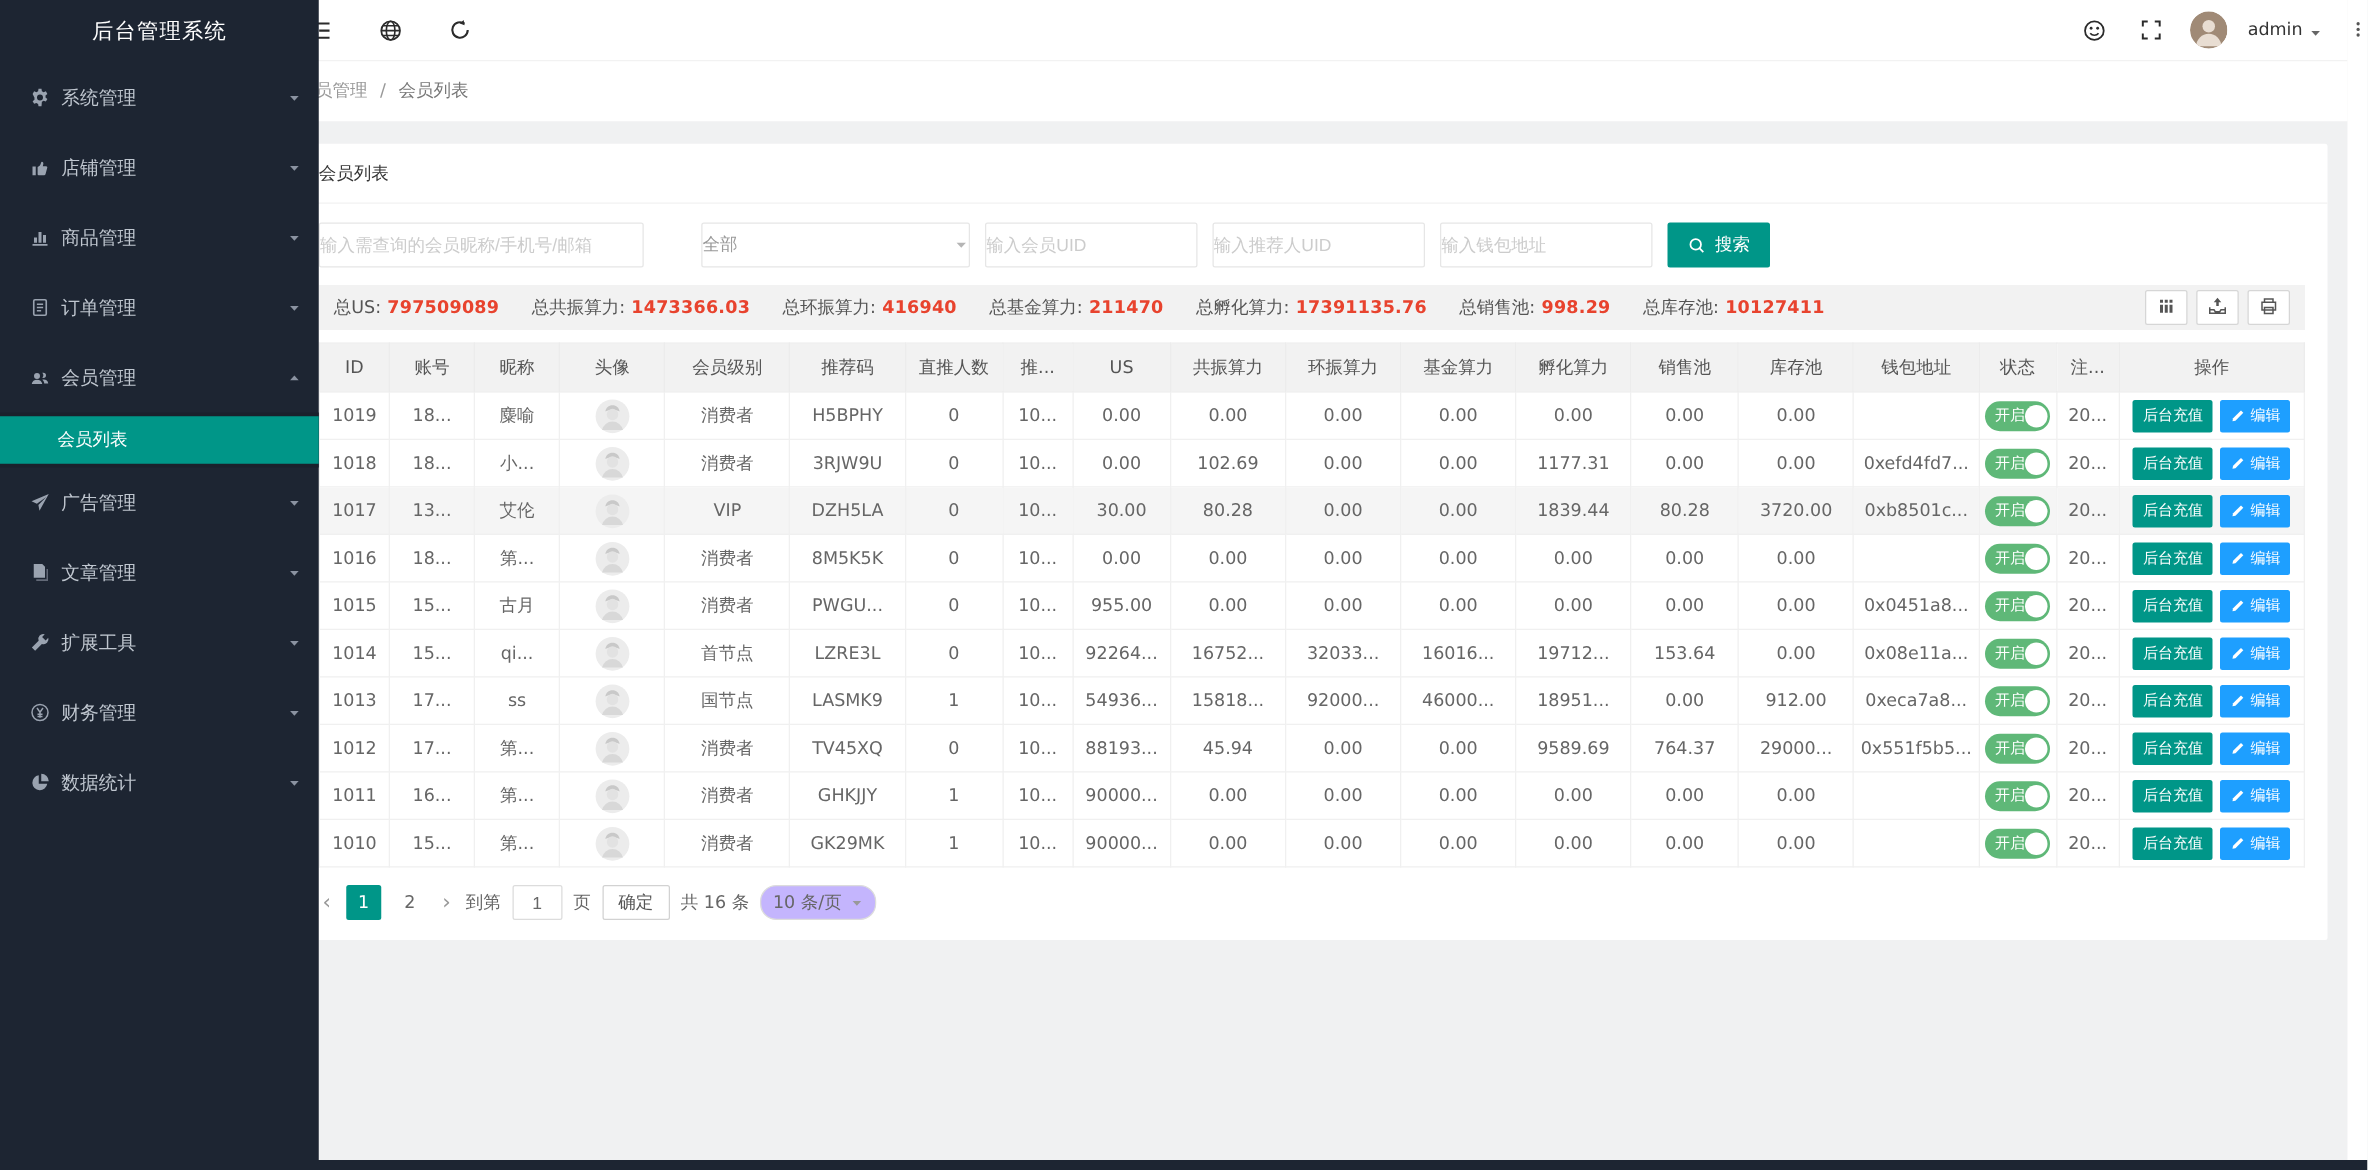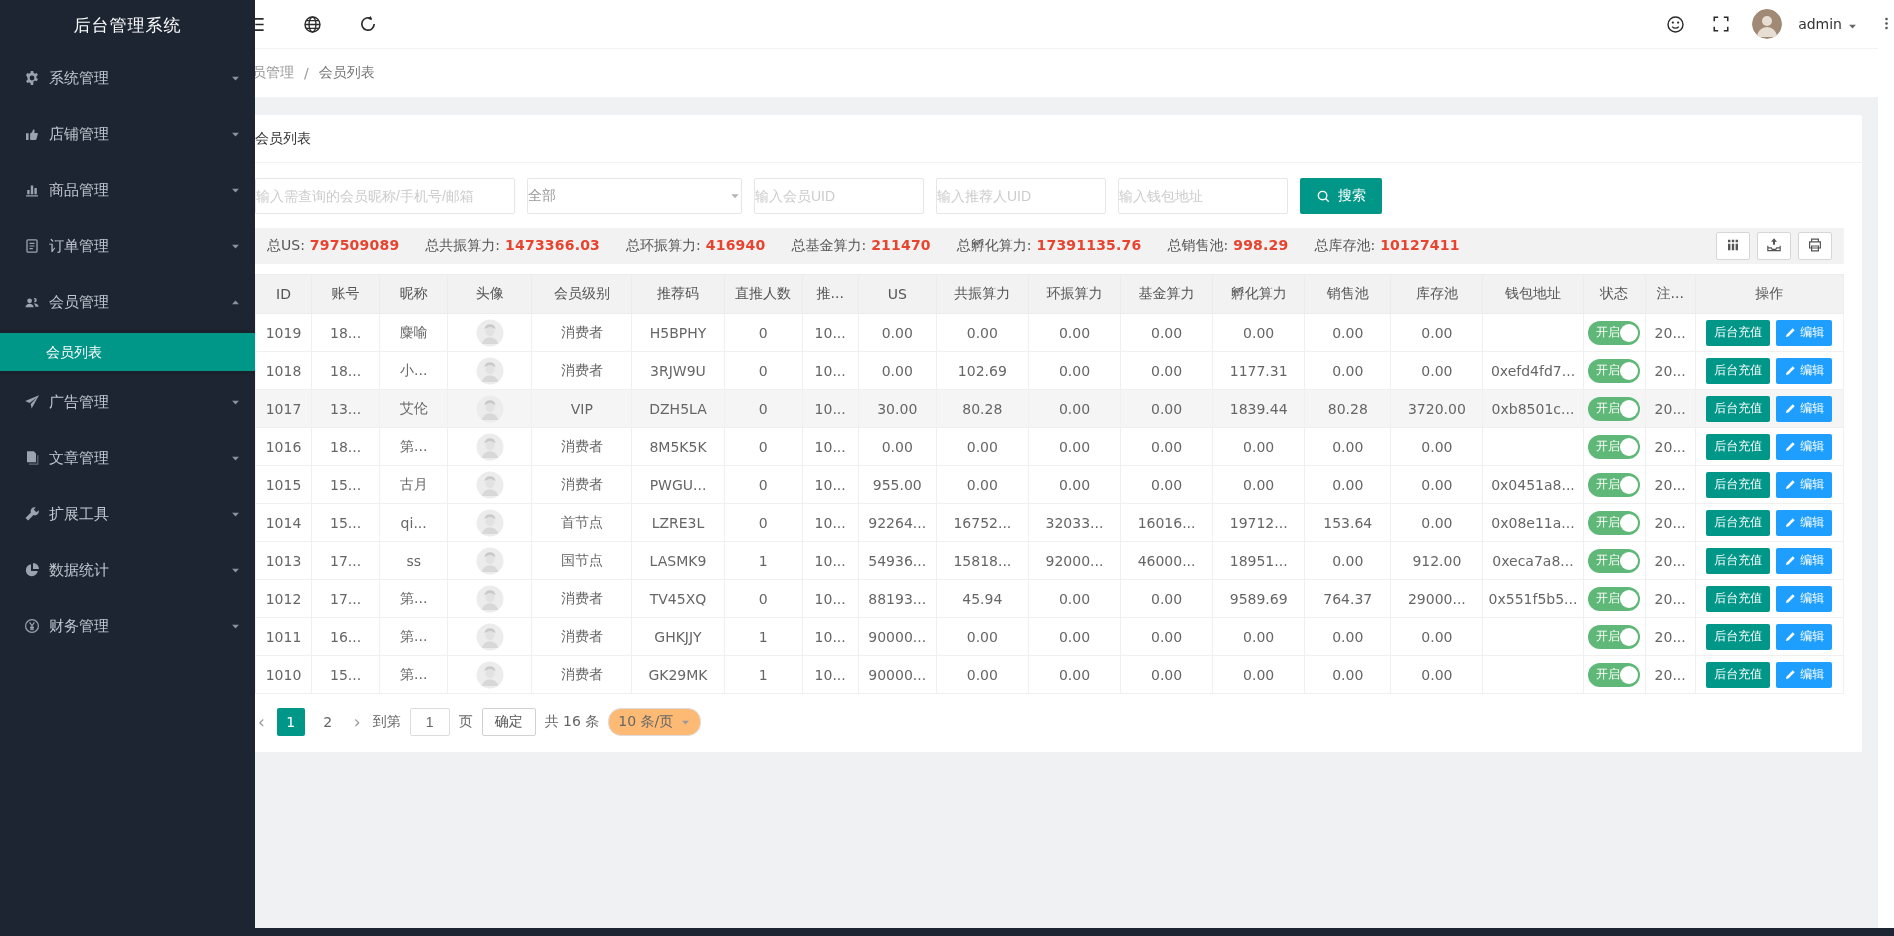--- a/index.html
+++ b/index.html
@@ -31,21 +31,21 @@
   .breadcrumb { height:49px; background:#fff; border-top:1px solid #f2f2f2; display:flex; align-items:center; padding:0 19px; font-size:14px; color:#999; gap:10px; }
   .bc-current { color:#777; }
 
   .card { margin:18px 16px 0 18px; background:#fff; border-radius:2px; padding-bottom:16px; }
   .card-title { padding:15px 18px 14px; font-size:14px; color:#333; border-bottom:1px solid #f2f2f2; }
 
   .filters { display:flex; gap:12px; padding:15px 18px 14px; align-items:center; }
   .f-input { height:36px; border:1px solid #e6e6e6; border-radius:2px; padding:0 0; font-size:14px; color:#666; background:#fff; outline:none; }
   .f-input::placeholder { color:#ccc; }
   .w1 { width:260px; } .w2 { width:215px; } .w3 { width:170px; }
-  .f-select { display:flex; align-items:center; justify-content:space-between; cursor:pointer; }
+  .f-select { display:flex; align-items:center; justify-content:space-between; cursor:pointer;margin-left:34px; }
   .f-select .ph { color:#999; }
   .f-select .caret { display:inline-flex; color:#b5b5b5; }
   .search-btn { height:36px; padding:0 16px; background:#009688; color:#fff; border:none; border-radius:2px; font-size:14px; display:flex; align-items:center; gap:7px; cursor:pointer; }
 
   .stats { margin:0 18px 10px; background:#f2f2f2; height:36px; display:flex; align-items:center; padding:0 12px; gap:26px; font-size:14px; color:#555; white-space:nowrap; }
   .stat b { color:#e8432e; margin-left:5px; font-weight:bold; letter-spacing:.2px; }
   .stat-btns { margin-left:auto; display:flex; gap:7px; }
   .sbtn { width:34px; height:28px; border:1px solid #d6d6d6; background:#fff; border-radius:2px; display:flex; align-items:center; justify-content:center; color:#555; cursor:pointer; }
 
   .tablewrap { margin:0 18px; }
@@ -62,21 +62,21 @@
   .btn { display:inline-flex; align-items:center; justify-content:center; height:26px; border:none; border-radius:2px; color:#fff; font-size:12px; cursor:pointer; padding:0 8px; vertical-align:middle; }
   .btn-recharge { background:#009688; margin-right:6px; }
   .btn-edit { background:#1E9FFF; gap:4px; }
 
   .pager { display:flex; align-items:center; gap:9px; margin:14px 18px 0; font-size:14px; color:#666; }
   .pg-arrow { color:#999; font-size:17px; padding:0 3px; cursor:pointer; line-height:28px; }
   .pg-num { min-width:28px; height:28px; display:flex; align-items:center; justify-content:center; border-radius:2px; cursor:pointer; padding:0 6px; }
   .pg-num.active { background:#009688; color:#fff; }
   .pg-input { width:40px; height:28px; border:1px solid #dcdcdc; border-radius:2px; text-align:center; font-size:14px; color:#666; outline:none; }
   .pg-btn { height:28px; padding:0 12px; background:#fff; border:1px solid #d2d2d2; border-radius:2px; font-size:14px; color:#555; cursor:pointer; }
-  .pg-size { height:28px; border:1px solid #dcdcdc; border-radius:13px; display:flex; align-items:center; gap:7px; padding:0 9px; cursor:pointer; background:#fdba74; }
+  .pg-size { height:28px; border:1px solid #dcdcdc; border-radius:13px; display:flex; align-items:center; gap:7px; padding:0 9px; cursor:pointer; background:#c4b5fd; }
   .pg-size .caret { display:inline-flex; color:#999; }
 
   .right-strip { position:absolute; right:0; top:0; width:16px; height:928px; background:#fff; z-index:6; display:flex; justify-content:center; align-items:flex-start; padding-top:16px; color:#555; }
   .bottom-bar { position:absolute; left:0; bottom:0; width:1894px; height:8px; background:#1d2532; z-index:10; }
 </style>
 </head>
 <body>
 
 <div class="sidebar">
   <div class="sb-title">后台管理系统</div>
@@ -186,39 +186,39 @@
         <span class="lbl">扩展工具</span>
         <span class="sb-caret">
           <svg viewBox="0 0 16 16" width="11" height="11">
             <path fill="currentColor" d="M3 5.5h10L8 11z"></path>
           </svg>
         </span>
       </div>
       <div class="sb-item">
         <span class="icn ">
           <svg viewBox="0 0 16 16" width="16" height="16">
+            <circle cx="8" cy="8" r="6.4" fill="none" stroke="currentColor" stroke-width="1.2"></circle>
+            <path stroke="currentColor" stroke-width="1.2" fill="none" d="M5.6 4.4 8 7.8l2.4-3.4M8 7.8v4.4M6 9.4h4M6 11.2h4"></path>
+          </svg>
+        </span>
+        <span class="lbl">财务管理</span>
+        <span class="sb-caret">
+          <svg viewBox="0 0 16 16" width="11" height="11">
+            <path fill="currentColor" d="M3 5.5h10L8 11z"></path>
+          </svg>
+        </span>
+      </div>
+      <div class="sb-item">
+        <span class="icn ">
+          <svg viewBox="0 0 16 16" width="16" height="16">
             <path fill="currentColor" d="M7 2.2a6 6 0 1 0 6.8 6.8H7z"></path>
             <path fill="currentColor" d="M9 1a6 6 0 0 1 6 6H9z"></path>
           </svg>
         </span>
         <span class="lbl">数据统计</span>
-        <span class="sb-caret">
-          <svg viewBox="0 0 16 16" width="11" height="11">
-            <path fill="currentColor" d="M3 5.5h10L8 11z"></path>
-          </svg>
-        </span>
-      </div>
-      <div class="sb-item">
-        <span class="icn ">
-          <svg viewBox="0 0 16 16" width="16" height="16">
-            <circle cx="8" cy="8" r="6.4" fill="none" stroke="currentColor" stroke-width="1.2"></circle>
-            <path stroke="currentColor" stroke-width="1.2" fill="none" d="M5.6 4.4 8 7.8l2.4-3.4M8 7.8v4.4M6 9.4h4M6 11.2h4"></path>
-          </svg>
-        </span>
-        <span class="lbl">财务管理</span>
         <span class="sb-caret">
           <svg viewBox="0 0 16 16" width="11" height="11">
             <path fill="currentColor" d="M3 5.5h10L8 11z"></path>
           </svg>
         </span>
       </div>
     </div>
 </div>
 
 <div class="main">

